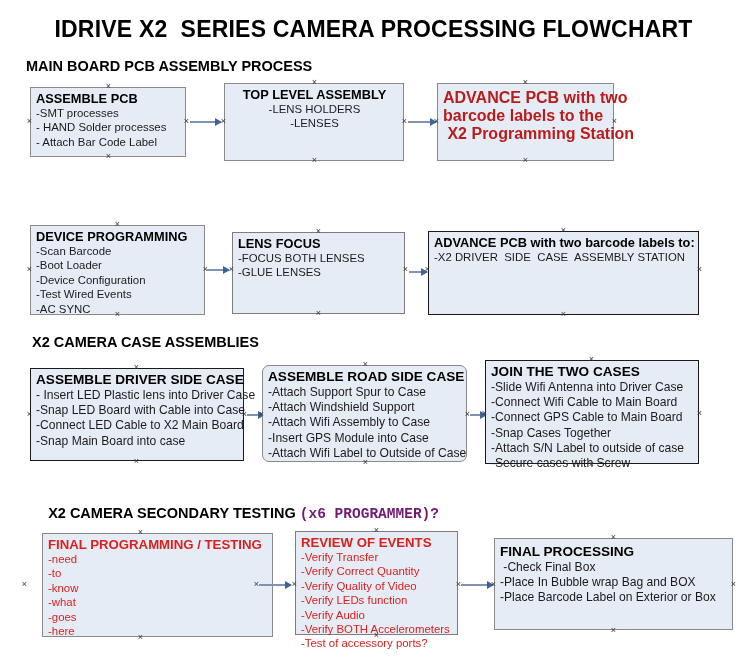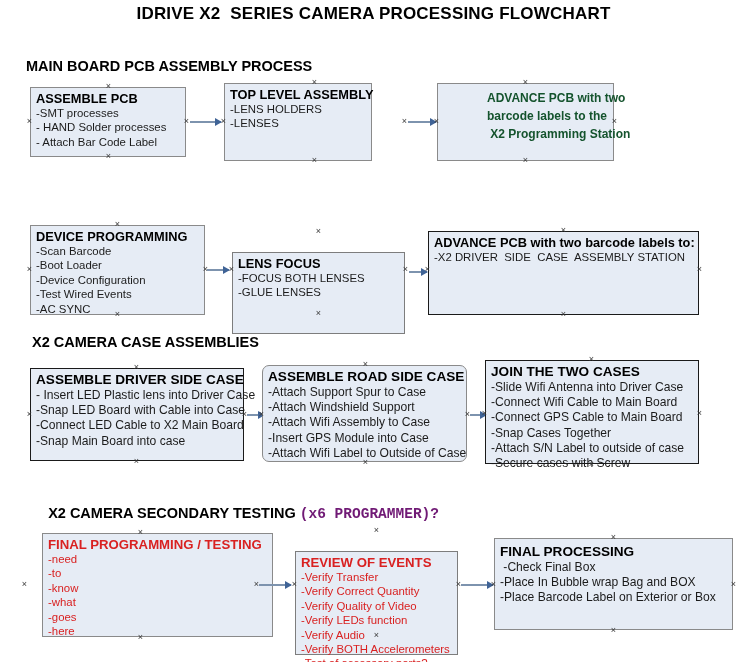--- a/index.html
+++ b/index.html
@@ -16,24 +16,24 @@
     width: 747px;
     height: 662px;
     background: #ffffff;
     overflow: hidden;
   }
 
   
   .doc-title {
     position: absolute;
     left: 0;
-    top: 4px;
+    top: 16px;
     width: 747px;
     text-align: center;
-    font-size: 17px;
+    font-size: 23px;
     font-weight: bold;
     letter-spacing: 0.2px;
     color: #000000;
     white-space: pre;
   }
   .section-title {
     position: absolute;
     font-size: 14.5px;
     font-weight: bold;
     color: #000000;
@@ -53,21 +53,20 @@
     border: 1.4px solid #1a1a1a;
     padding: 3px 4px 2px 5px;
     overflow: visible;
   }
   .node.shadow {
     border: 1.6px solid #8a8a8a;
     box-shadow: 0 0 0 0 transparent;
   }
   .node.shadow-dark {
     border: 1.6px solid #7d7d7d;
-    margin-top: 20px;
   }
   .node .title {
     font-size: 12.8px;
     font-weight: bold;
     color: #000000;
     line-height: 15px;
     white-space: pre;
   }
   .node .title.red {
     color: #d92121;
@@ -85,26 +84,25 @@
     white-space: pre;
   }
   .node li.red {
     color: #d92121;
   }
   .node.big-title .title { font-size: 13.6px; line-height: 16px; }
   .node.big-title li { font-size: 12.1px; line-height: 15.2px; }
 
   
   .node .headlines div {
-    font-size: 12px;
+    font-size: 16px;
     font-weight: bold;
     line-height: 18px;
-    color: #14532d;
-    white-space: pre;
-    margin-left: 44px;
+    color: #b91c1c;
+    white-space: pre;
   }
 
   
   .arrow {
     position: absolute;
     height: 1.6px;
     background: #7d93ae;
   }
   .arrow::after {
     content: "";
@@ -150,21 +148,21 @@
       <li>- Attach Bar Code Label</li>
     </ul>
   </div>
   <div class="handle" style="left:105px; top:83px;"></div>
   <div class="handle" style="left:105px; top:153px;"></div>
   <div class="handle" style="left:26px; top:118px;"></div>
   <div class="handle" style="left:183px; top:118px;"></div>
 
   <div class="arrow" style="left:190px; top:121px; width:31px;"></div>
 
-  <div class="node shadow" style="left:224px; top:83px; width:148px; height:78px;">
+  <div class="node shadow" style="left:224px; top:83px; width:180px; height:78px;text-align:center;">
     <div class="title">TOP LEVEL ASSEMBLY</div>
     <ul>
       <li>-LENS HOLDERS</li>
       <li>-LENSES</li>
     </ul>
   </div>
   <div class="handle" style="left:311px; top:79px;"></div>
   <div class="handle" style="left:311px; top:157px;"></div>
   <div class="handle" style="left:220px; top:118px;"></div>
   <div class="handle" style="left:401px; top:118px;"></div>

